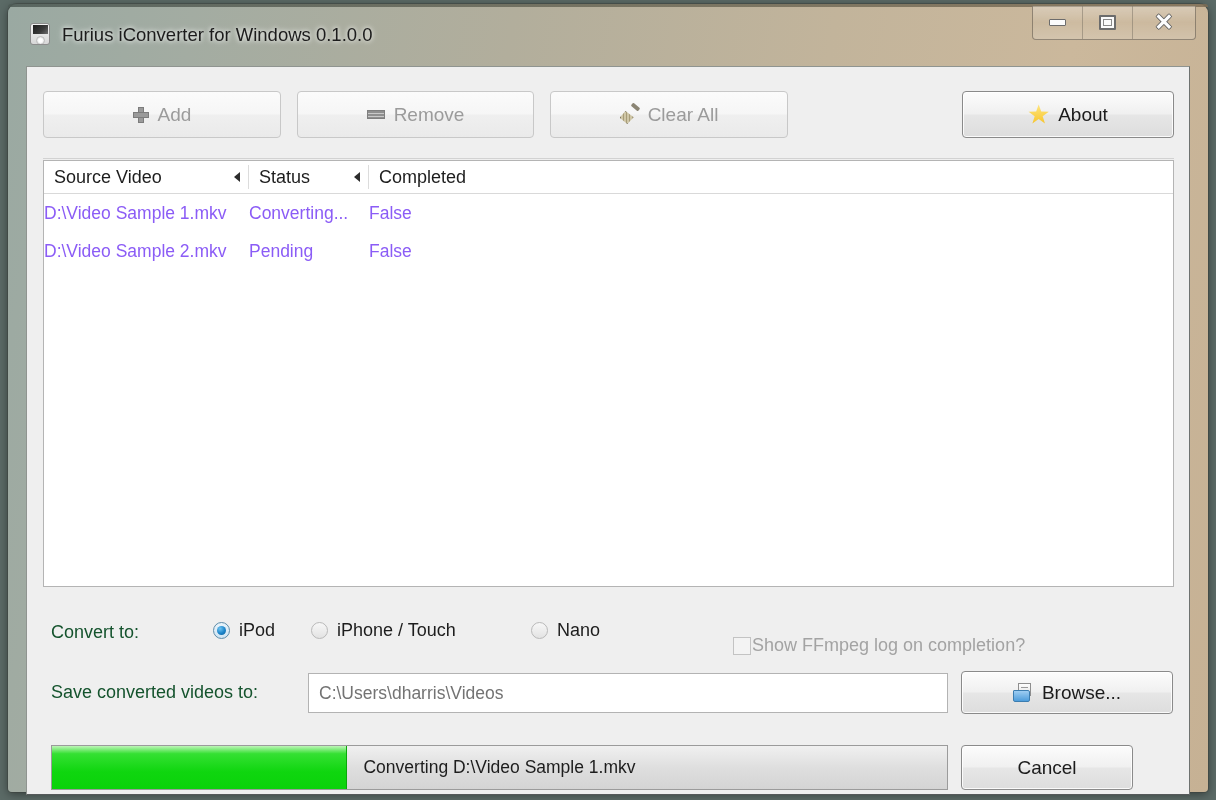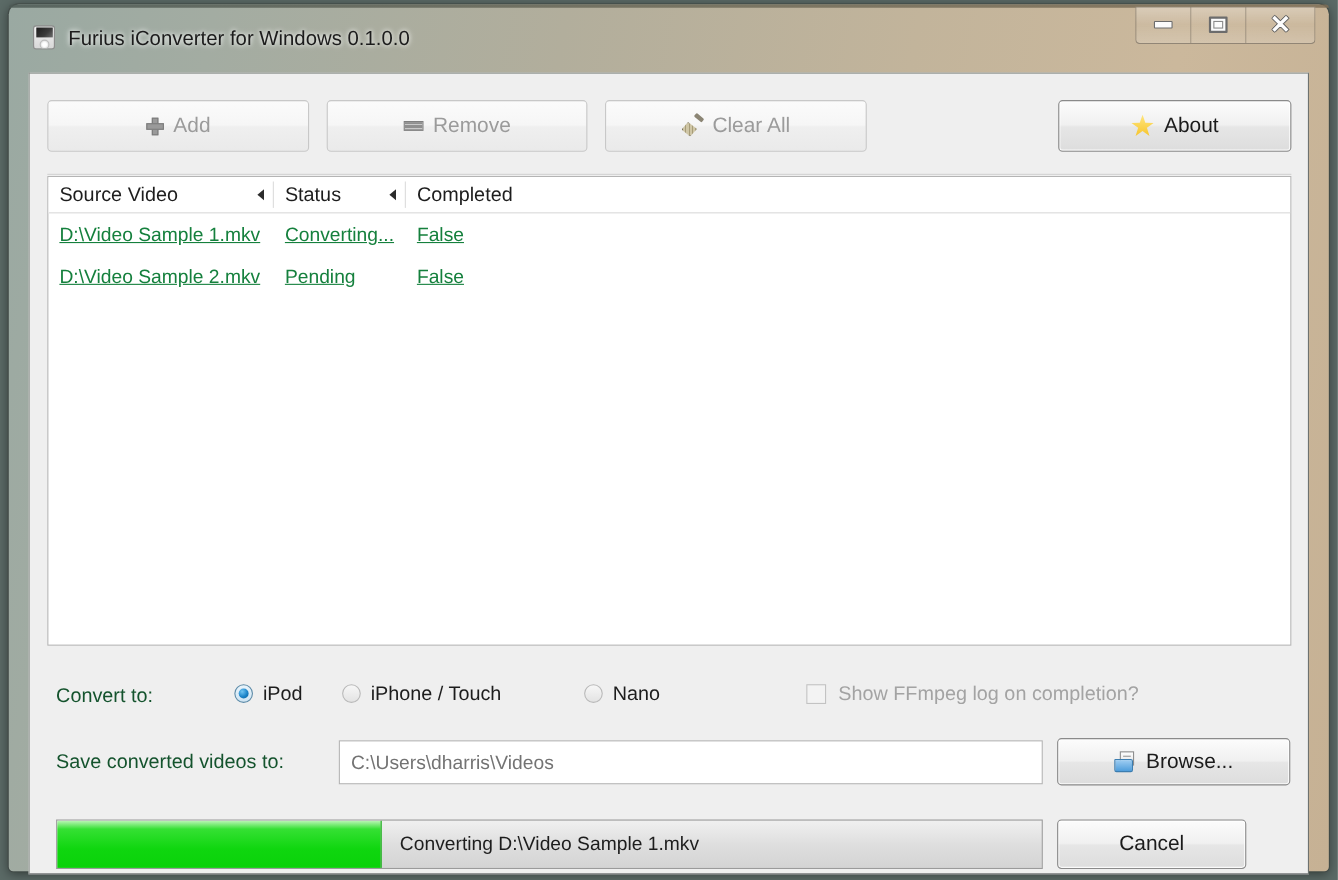--- a/index.html
+++ b/index.html
@@ -297,26 +297,24 @@
   .col-c1 { width: 120px; }
   .col-c2 { width: 160px; }
 
   .list-row {
     display: flex;
     height: 38px;
     align-items: center;
   }
   .cell {
     font-size: 17.5px;
-    color: #15803d;
-    padding-left: 10px;
-    box-sizing: border-box;
-    white-space: nowrap;
-    overflow: hidden;
-    text-decoration: underline;
+    color: #8b5cf6;
+    box-sizing: border-box;
+    white-space: nowrap;
+    overflow: hidden;
   }
   .cell-c0 { width: 205px; }
   .cell-c1 { width: 120px; }
   .cell-c2 { width: 160px; }
 
   
   #options-row {
     position: absolute;
     left: 16px; top: 548px;
     width: 1131px; height: 34px;
@@ -359,24 +357,24 @@
     border-radius: 50%;
     background: radial-gradient(circle at 35% 30%, #6fc4f2 0%, #1a83c9 55%, #0a5d96 100%);
   }
   .radio-label { font-size: 18px; color: #1d1d1d; }
   #radio-0 { left: 170px; }
   #radio-1 { left: 268px; }
   #radio-2 { left: 488px; }
 
   #ffmpeg-check {
     position: absolute;
-    left: 690px; top: 5px;
-    display: flex;
-    align-items: center;
-    gap: 11px;
+    left: 690px; top: 20px;
+    display: flex;
+    align-items: center;
+    gap: 1px;
   }
   .checkbox {
     width: 18px; height: 18px;
     background: #f3f3f3;
     border: 1px solid #c3c3c3;
     box-sizing: border-box;
     flex: none;
   }
   .check-label { font-size: 18px; color: #a3a3a3; white-space: nowrap; }
 

